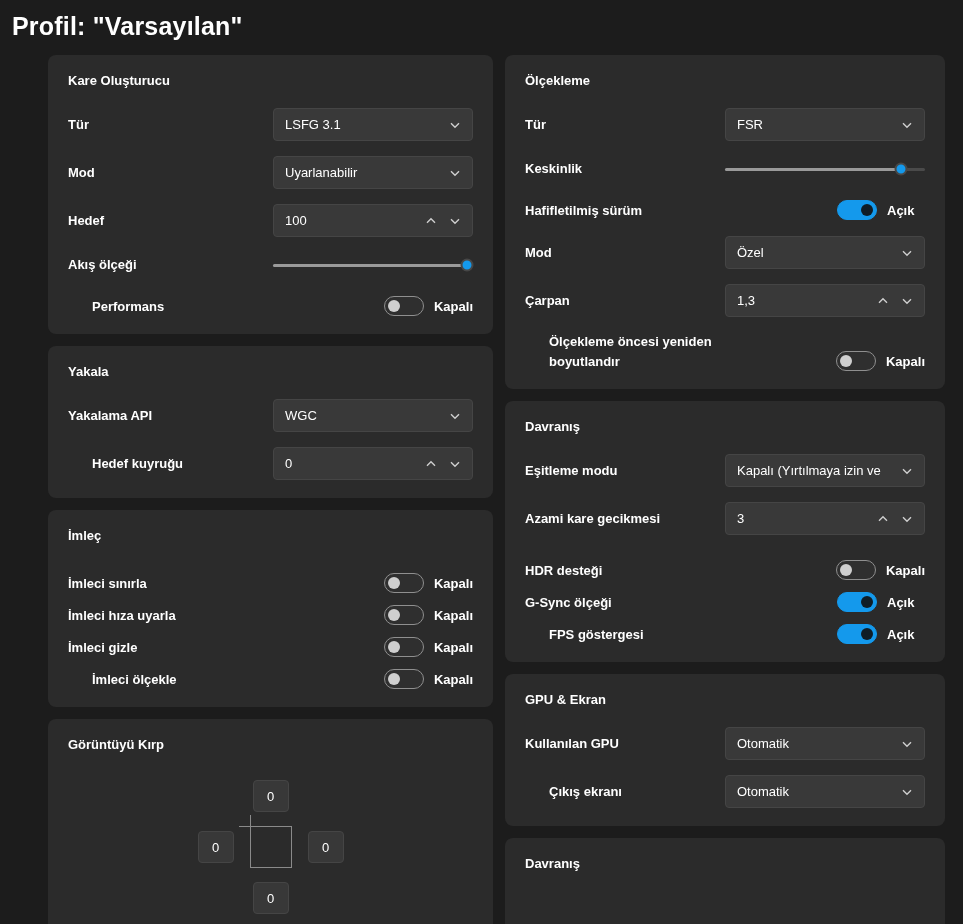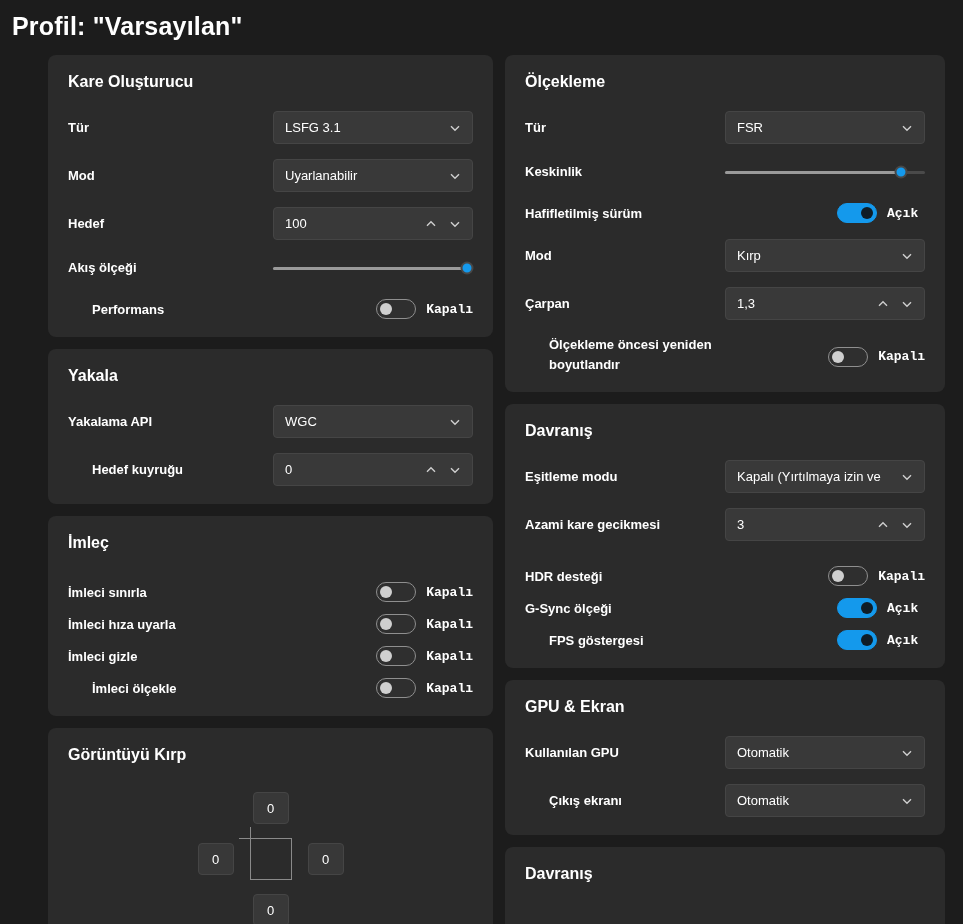--- a/index.html
+++ b/index.html
@@ -23,35 +23,35 @@
   }
   .col { display: flex; flex-direction: column; gap: 12px; }
   .col.left  { width: 445px; }
   .col.right { width: 440px; }
   .card {
     background: #2b2b2b;
     border-radius: 8px;
     padding: 18px 20px 16px 20px;
   }
   .card h2 {
-    font-size: 16px;
+    font-size: 13px;
     font-weight: 600;
     margin-bottom: 20px;
   }
   .row {
     display: flex;
     align-items: center;
     justify-content: space-between;
     min-height: 33px;
     margin-bottom: 15px;
   }
   .row:last-child { margin-bottom: 2px; margin-left: 24px; }
   .row.trow { min-height: 30px; margin-bottom: 2px; align-items: flex-end; }
   .row.srow { min-height: 26px; margin-bottom: 8px; }
-  .row.top-align { align-items: center; }
+  .row.top-align { align-items: flex-end; }
   .row.top-align .toggle-wrap { margin-top: 4px; }
   .spacer { height: 14px; }
   .label {
     font-size: 13px;
     font-weight: 600;
     color: #ffffff;
     line-height: 1.5;
     max-width: 210px;
   }
   
@@ -69,21 +69,21 @@
     flex: 0 0 auto;
     cursor: default;
   }
   .control .value {
     flex: 1;
     white-space: nowrap;
     overflow: hidden;
   }
   .chev { display: flex; align-items: center; margin-left: 12px; flex: 0 0 auto; }
   
-  .toggle-wrap { display: flex; align-items: center; gap: 10px; flex: 0 0 auto; font-family: Liberation Mono, monospace; }
+  .toggle-wrap { display: flex; align-items: center; gap: 10px; flex: 0 0 auto; }
   .toggle {
     width: 40px; height: 20px;
     border-radius: 10px;
     position: relative;
     flex: 0 0 auto;
   }
   .toggle.off { background: #2f2f2f; border: 1px solid #8f8f8f; }
   .toggle.off::after {
     content: ""; position: absolute; left: 3px; top: 3px;
     width: 12px; height: 12px; border-radius: 50%; background: #cfcfcf;
@@ -331,21 +331,21 @@
           <div class="toggle on"></div>
           <span class="state">Açık</span>
         </div>
       </div>
 
       <div class="spacer"></div>
 
       <div class="row">
         <span class="label">Mod</span>
         <div class="control dropdown">
-          <span class="value">Kırp</span>
+          <span class="value">Özel</span>
           <span class="chev">
               <svg width="12" height="12" viewBox="0 0 12 12">
                 <path d="M2 4.2l4 4 4-4" stroke="#cfcfcf" fill="none" stroke-width="1.4"></path>
               </svg>
             </span>
         </div>
       </div>
 
       <div class="row">
         <span class="label">Çarpan</span>

